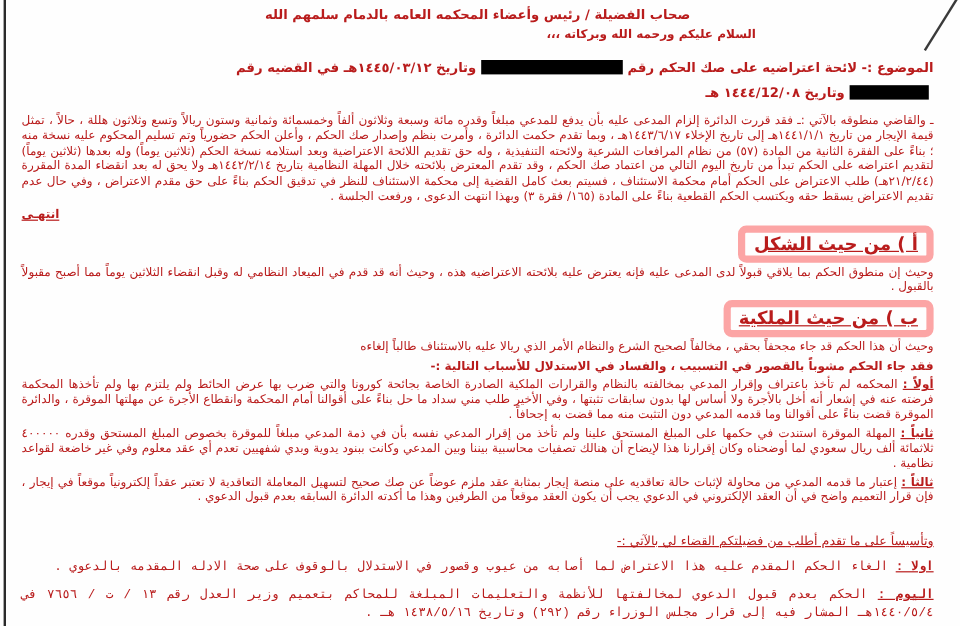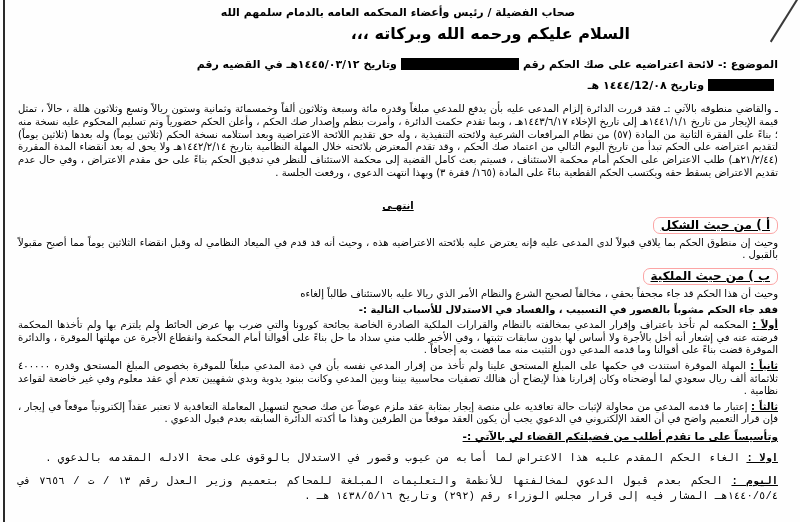--- a/index.html
+++ b/index.html
@@ -6,21 +6,21 @@
   html, body {
     width: 800px; height: 522px;
     background: #ffffff;
     overflow: hidden;
   }
   .page {
     position: relative;
     width: 800px; height: 522px;
     direction: rtl;
     font-family: "DejaVu Sans", sans-serif;
-    color: #000000;
+    color: #b91c1c;
     background: #fefefe;
     padding: 6px 22px 0 18px;
     overflow: hidden;
   }
   
   .edge-line {
     position: absolute; top: 0; left: 3px;
     width: 2px; height: 100%;
     background: #2a2a2a;
   }
@@ -31,21 +31,21 @@
     transform: rotate(32deg);
   }
   .salutation {
     text-align: center;
     font-size: 11px; font-weight: bold;
     letter-spacing: .2px;
   }
   .greeting {
     text-align: right;
     margin: 5px 148px 0 0;
-    font-size: 16px; font-weight: bold;
+    font-size: 10px; font-weight: bold;
   }
   .subject {
     margin-top: 11px;
     font-size: 11px; font-weight: bold;
     line-height: 21px;
   }
   .redaction {
     display: inline-block;
     background: #000;
     height: 12px;
@@ -54,48 +54,48 @@
   }
   .red-1 { width: 118px; }
   .red-2 { width: 66px; }
   .judgment {
     margin-top: 7px;
     font-size: 10px;
     line-height: 12.8px;
     text-align: justify;
   }
   .end-note {
-    text-align: center;
+    text-align: left;
     font-size: 10px; font-weight: bold;
     text-decoration: underline;
-    margin-top: 20px;
+    margin-top: 2px;
   }
   .sec-head-row { margin-top: 3px; }
   .sec-head {
     display: inline-block;
-    font-size: 12px; font-weight: bold;
+    font-size: 15px; font-weight: bold;
     text-decoration: underline;
-    border: 1px solid #fca5a5;
+    border: 6px solid #fca5a5;
     border-radius: 7px;
     padding: 0 7px 1px 7px;
   }
   .para {
     margin-top: 3px;
     font-size: 10px;
     line-height: 12.6px;
     text-align: justify;
   }
   .para-strong { font-weight: bold; }
   .lead {
     font-weight: bold;
     text-decoration: underline;
   }
   .req-title {
-    margin-top: 4px;
-    font-size: 10.5px; font-weight: bold;
+    margin-top: 23px;
+    font-size: 10.5px; font-weight: normal;
     text-decoration: underline;
   }
   .req-item {
     margin-top: 9px;
     font-size: 10.5px;
     line-height: 14.5px;
     text-align: justify;
     font-family: Liberation Mono, monospace;
   }
 </style>

